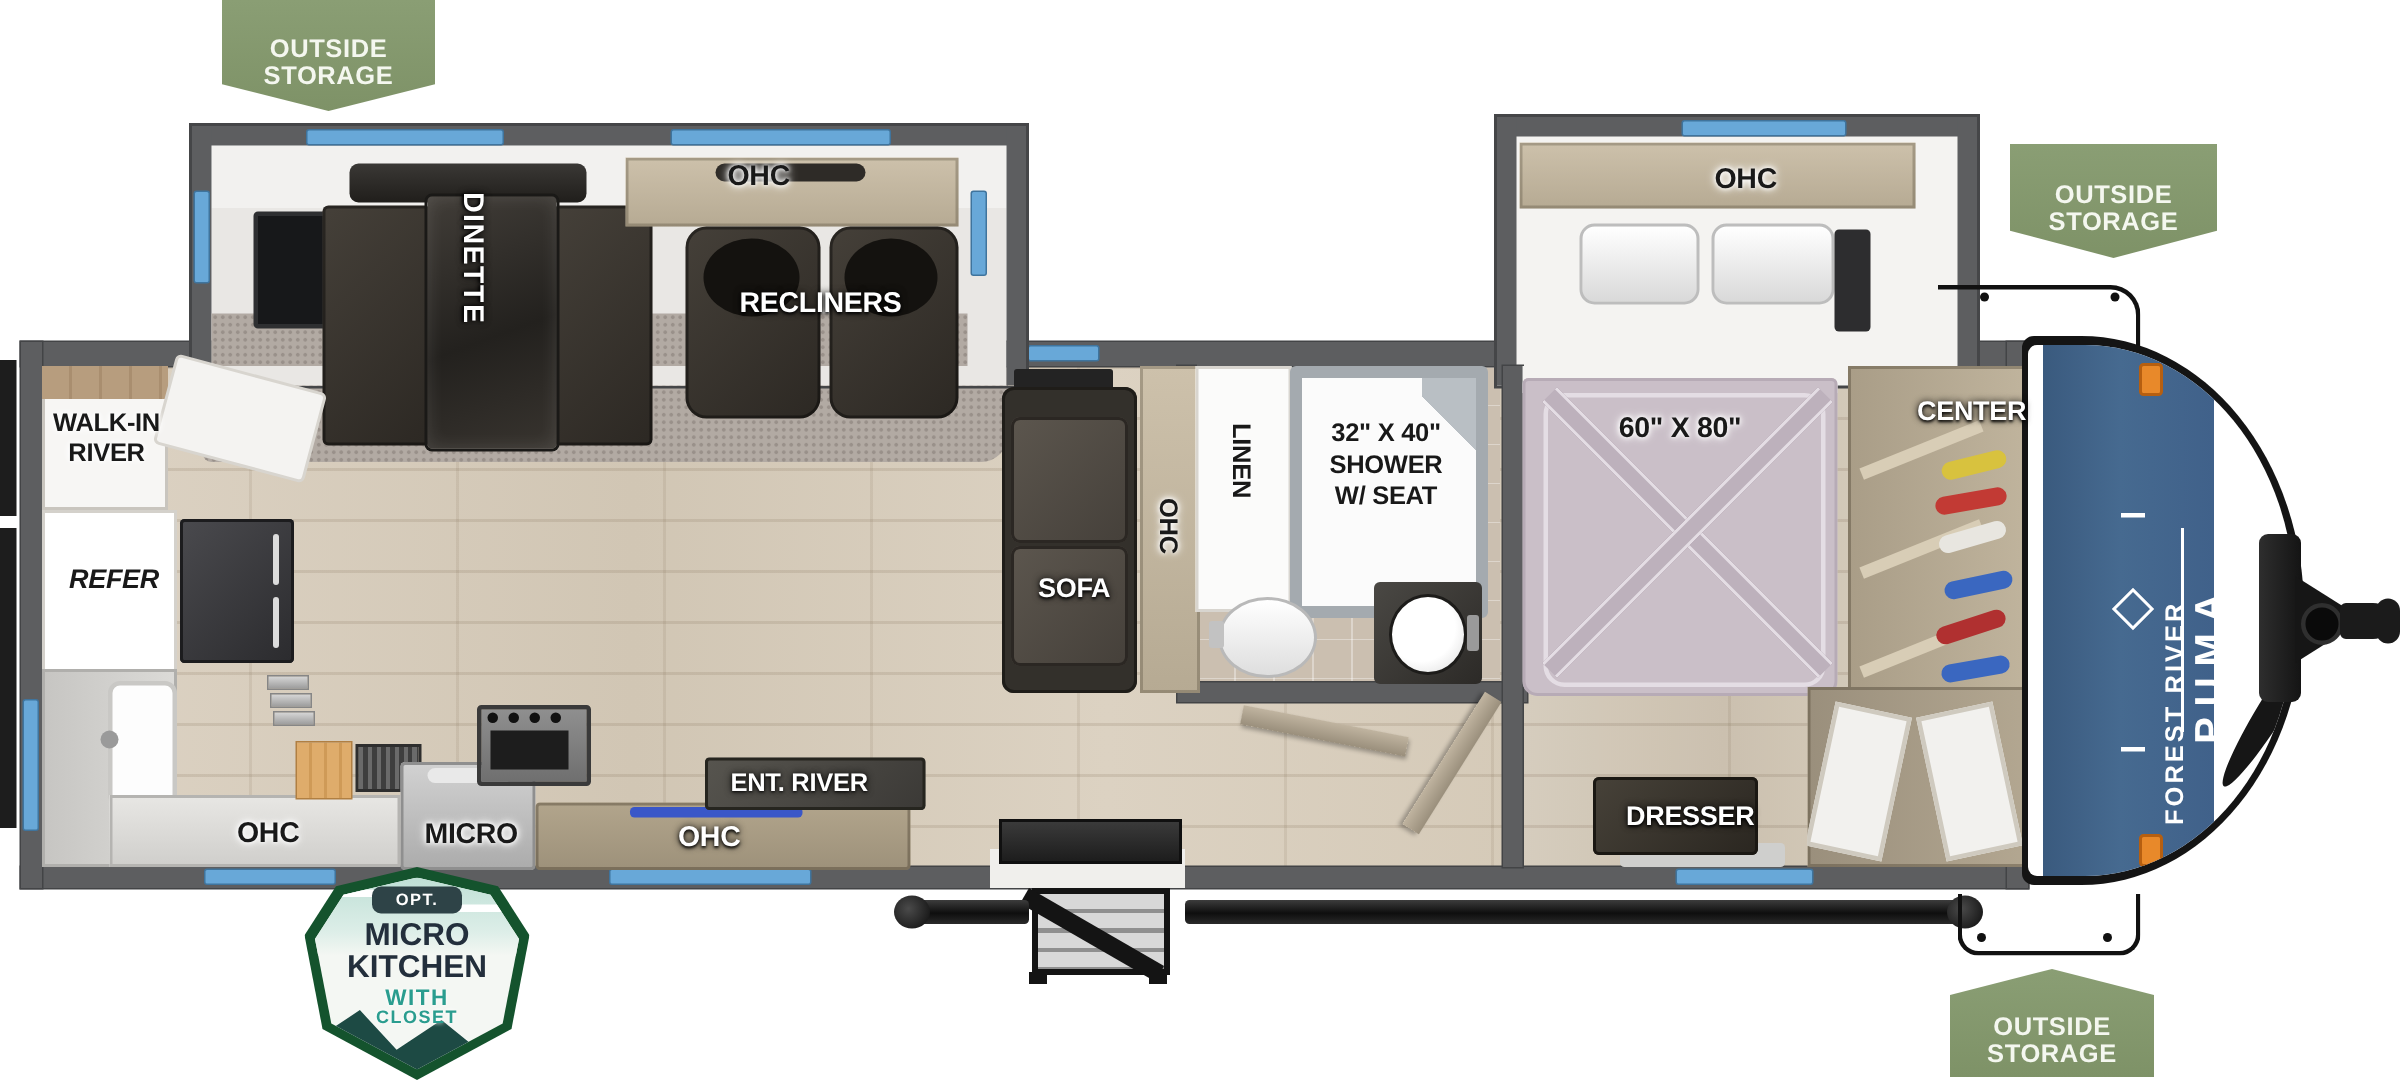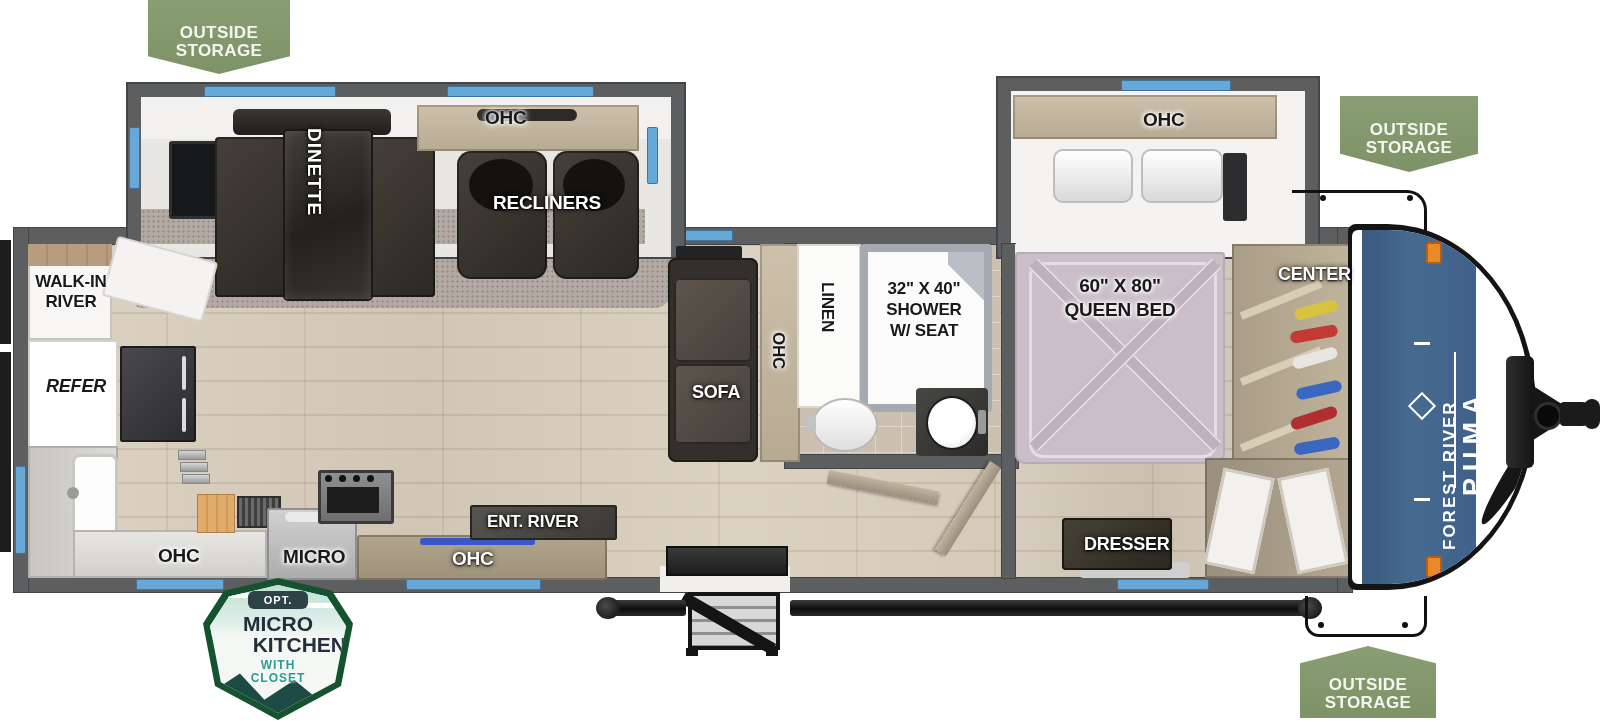--- a/index.html
+++ b/index.html
@@ -249,22 +249,22 @@
 
   <div class="abs" style="left:203px;top:578px;width:150px;height:142px;clip-path:polygon(50% 0%,86% 9%,100% 32%,92% 76%,50% 100%,8% 76%,0% 32%,14% 9%);background:#14532d;">
     <div class="abs" style="left:7px;top:7px;width:136px;height:128px;clip-path:polygon(50% 0%,86% 9%,100% 32%,92% 76%,50% 100%,8% 76%,0% 32%,14% 9%);background:#f4f7f3;">
       <div class="abs" style="left:0;top:0;width:136px;height:52px;background:linear-gradient(180deg,#bfe0d6,#ddeee8 70%,#f4f7f3);">
         <div class="abs" style="left:10px;top:8px;width:60px;height:5px;background:#ffffff;border-radius:3px;"></div>
         <div class="abs" style="left:84px;top:18px;width:44px;height:5px;background:#ffffff;border-radius:3px;"></div>
       </div>
       <div class="abs" style="left:0;top:84px;width:136px;height:44px;background:#1d4a44;clip-path:polygon(0 55%,22% 10%,40% 70%,62% 25%,84% 80%,100% 40%,100% 100%,0 100%);"></div>
       <div class="abs" style="left:38px;top:6px;width:60px;height:18px;background:#2e4347;border-radius:6px;display:flex;align-items:center;justify-content:center;color:#fff;font-size:11px;font-weight:bold;letter-spacing:1px;">OPT.</div>
       <div class="abs" style="left:0;top:28px;width:136px;text-align:center;font-size:21px;line-height:21px;font-weight:bold;color:#232f3c;">MICRO</div>
-      <div class="abs" style="left:0;top:49px;width:136px;text-align:right;font-size:21px;line-height:21px;font-weight:bold;color:#232f3c;">KITCHEN</div>
-      <div class="abs" style="left:0;top:74px;width:136px;text-align:center;font-size:12px;line-height:13px;font-weight:bold;color:#2a9d8f;letter-spacing:1px;text-shadow:0 0 3px #fff;">WITH</div>
+      <div class="abs" style="left:0;top:49px;width:136px;text-align:center;font-size:21px;line-height:21px;font-weight:bold;color:#232f3c;">KITCHEN</div>
+      <div class="abs" style="left:0;top:74px;width:136px;text-align:center;font-size:15px;line-height:13px;font-weight:bold;color:#2a9d8f;letter-spacing:1px;text-shadow:0 0 3px #fff;">WITH</div>
       <div class="abs" style="left:0;top:87px;width:136px;text-align:center;font-size:12px;line-height:13px;font-weight:bold;color:#2a9d8f;letter-spacing:1px;text-shadow:0 0 3px #fff;">CLOSET</div>
     </div>
   </div>
 
   <div class="abs lbl lw vert" style="left:303px;top:128px;height:160px;font-size:19px;letter-spacing:1px;">DINETTE</div>
   <div class="abs lbl lb" style="left:485px;top:107px;font-size:19px;">OHC</div>
   <div class="abs lbl lw" style="left:493px;top:192px;font-size:19px;">RECLINERS</div>
   <div class="abs lbl lb" style="left:33px;top:272px;font-size:17px;text-align:center;width:76px;">
     <div>WALK-IN</div>
     <div>RIVER</div>
@@ -278,18 +278,17 @@
   <div class="abs lbl lb vert" style="left:768px;top:332px;height:60px;font-size:17px;">OHC</div>
   <div class="abs lbl lb vert" style="left:817px;top:282px;height:86px;font-size:17px;">LINEN</div>
   <div class="abs lbl lb" style="left:860px;top:278px;width:128px;text-align:center;font-size:17px;line-height:21px;">
     <div>32" X 40"</div>
     <div>SHOWER</div>
     <div>W/ SEAT</div>
   </div>
   <div class="abs lbl lb" style="left:1143px;top:109px;font-size:19px;">OHC</div>
   <div class="abs lbl lb" style="left:1015px;top:274px;width:210px;text-align:center;font-size:19px;line-height:24px;">
     <div>60" X 80"</div>
-    <div>QUEEN BED</div>
   </div>
   <div class="abs lbl lw" style="left:1278px;top:264px;font-size:18px;">CENTER</div>
   <div class="abs lbl lw" style="left:1084px;top:534px;font-size:18px;">DRESSER</div>
 
 </div>
 
 </body></html>

